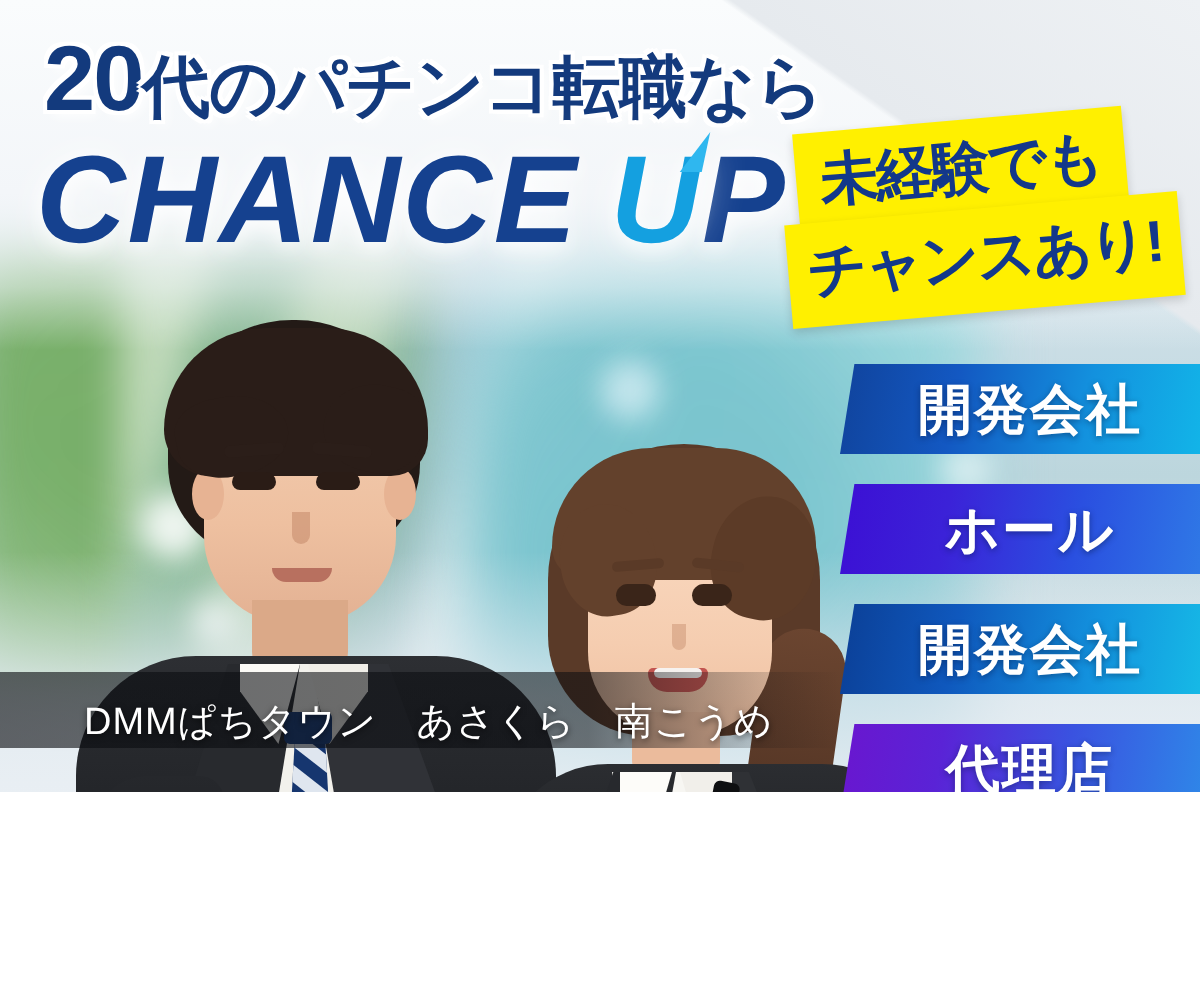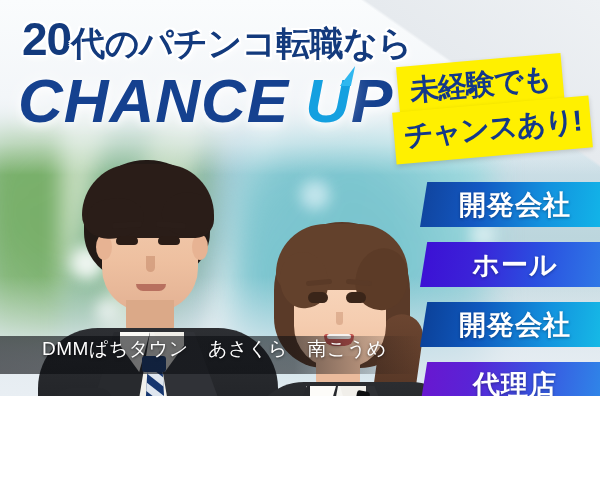--- a/index.html
+++ b/index.html
@@ -174,21 +174,21 @@
   .cat.c1{background:linear-gradient(100deg,#10439c 0%,#1358c2 32%,#1391de 68%,#12b4e8 100%);}
   .cat.c2{background:linear-gradient(100deg,#3c0fd4 0%,#3b22d8 30%,#2a4fe0 65%,#2f78e6 100%);}
   .cat.c3{background:linear-gradient(100deg,#0b3f96 0%,#0f58bd 32%,#1392de 70%,#16b9e6 100%);}
   .cat.c4{background:linear-gradient(100deg,#6a16cf 0%,#5a23d6 28%,#3a52e0 62%,#2f86e8 100%);}
   .cat.c5{background:linear-gradient(100deg,#0f54c4 0%,#1368d6 30%,#159fe4 68%,#16c6ef 100%);}
 
   
   .credits{
     position:absolute;left:0;bottom:22px;z-index:26;width:420px;height:38px;
     background:linear-gradient(90deg,rgba(10,12,16,.62) 0%,rgba(10,12,16,.55) 70%,rgba(10,12,16,0) 100%);
-    display:flex;align-items:flex-start;
+    display:flex;align-items:flex-end;
   }
   .credits span{
     color:#ffffff;font-size:19px;font-weight:400;letter-spacing:.5px;
     padding-left:42px;text-shadow:0 1px 3px rgba(0,0,0,.6);white-space:nowrap;
   }
 </style>
 </head>
 <body>
 
 <div class="banner-ad">

